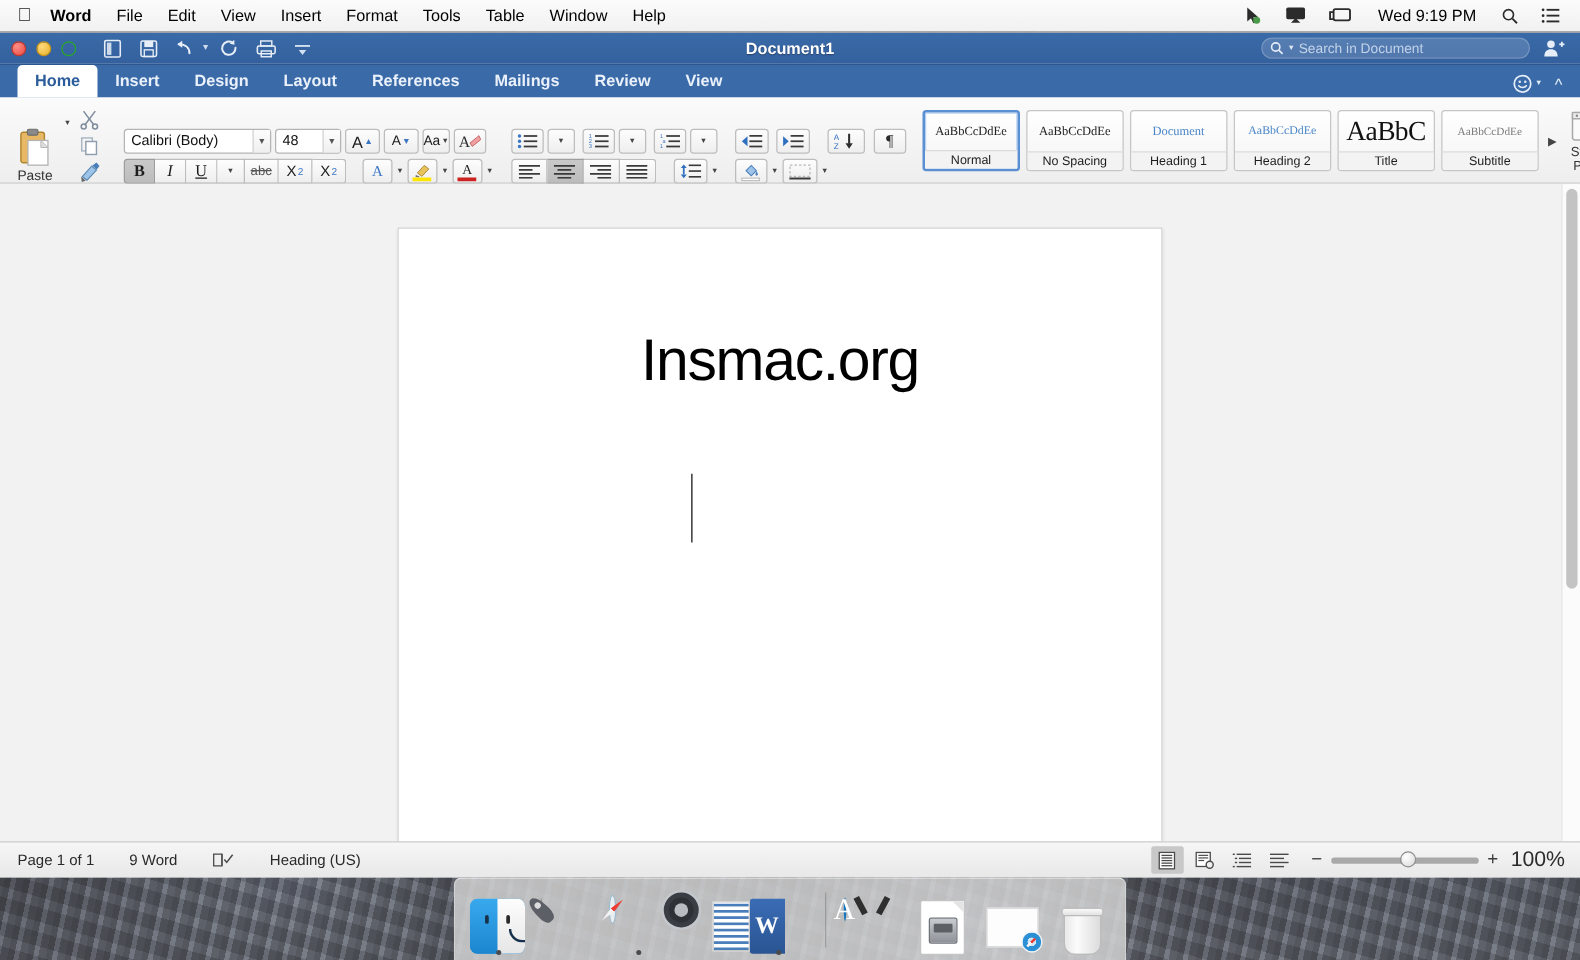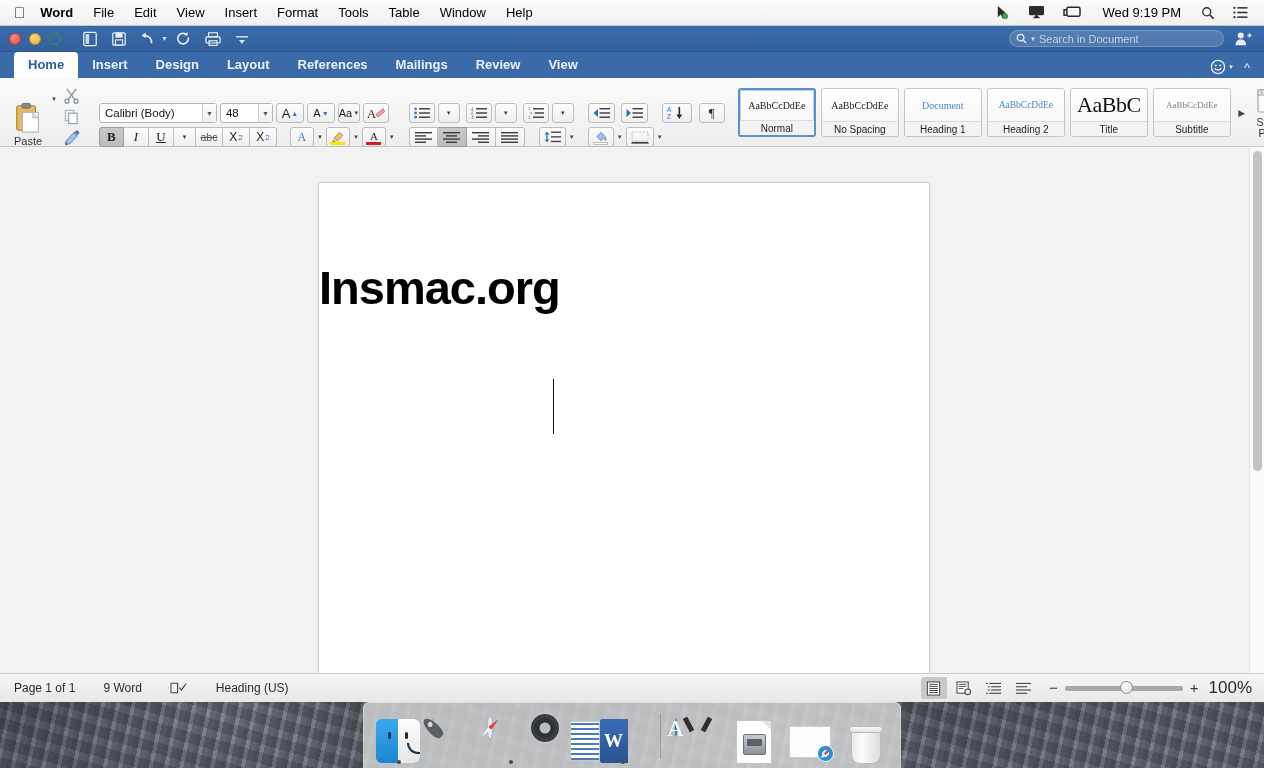--- a/index.html
+++ b/index.html
@@ -179,23 +179,23 @@
   #canvas{
     position:absolute; left:0; top:121px; right:0; bottom:29px;
     background:#f2f2f2; overflow:hidden;
   }
   #page{
     position:absolute; left:318px; top:35px; width:612px; height:520px;
     background:#fff; border:1px solid #d2d2d2;
     box-shadow:0 1px 3px rgba(0,0,0,.10);
   }
   #doctext{
-    position:absolute; left:0; right:0; top:77px; 
+    position:absolute; left:0; right:0; top:77px; text-align:center;
     font-family:"Liberation Sans", sans-serif;
-    font-size:47px; font-weight:bold; color:#000; letter-spacing:-1px;
+    font-size:47px; font-weight:normal; color:#000; letter-spacing:-1px;
   }
   #caret{
     position:absolute; left:553px; top:232px; width:1px; height:55px; background:#111;
   }
   
   #vscroll{
     position:absolute; right:0; top:0; width:15px; bottom:0;
     background:#fbfbfb; border-left:1px solid #e3e3e3;
   }
   #vthumb{
@@ -471,20 +471,21 @@
             <rect x="5.5" y="11" width="9" height="5.2" fill="none" stroke="#e8eef7" stroke-width="1.3"></rect>
           </svg>
       </div>
       <div class="qat-btn">
         <svg width="16" height="14" viewBox="0 0 16 14">
             <rect x="2" y="4" width="12" height="1.5" fill="#d3e0f1"></rect>
             <path d="M5 8 L11 8 L8 12 Z" fill="#d3e0f1"></path>
           </svg>
       </div>
     </div>
+    <div id="doctitle">Document1</div>
     <div class="tb-right">
       <div id="searchbox">
         <span class="sx">
           <svg width="11" height="11" viewBox="0 0 12 12">
               <circle cx="5" cy="5" r="3.6" fill="none" stroke="#e3ecf7" stroke-width="1.4"></circle>
               <line x1="7.7" y1="7.7" x2="11" y2="11" stroke="#e3ecf7" stroke-width="1.5"></line>
             </svg>
         </span>
         <span class="sx" style="font-size:6px;">▼</span>
         <input type="text" placeholder="Search in Document" style="">

